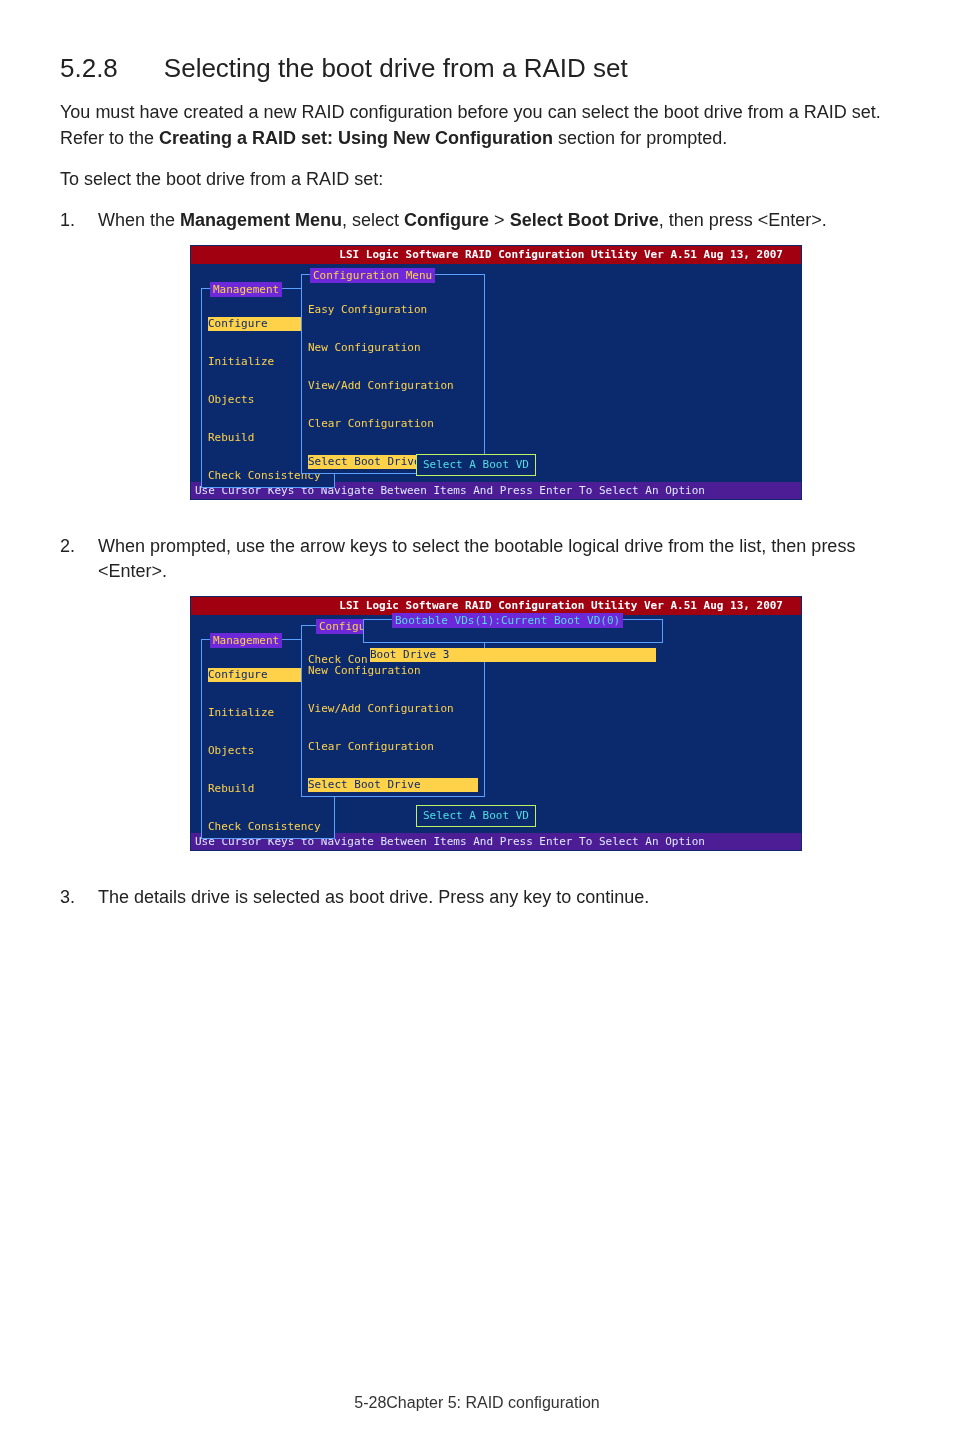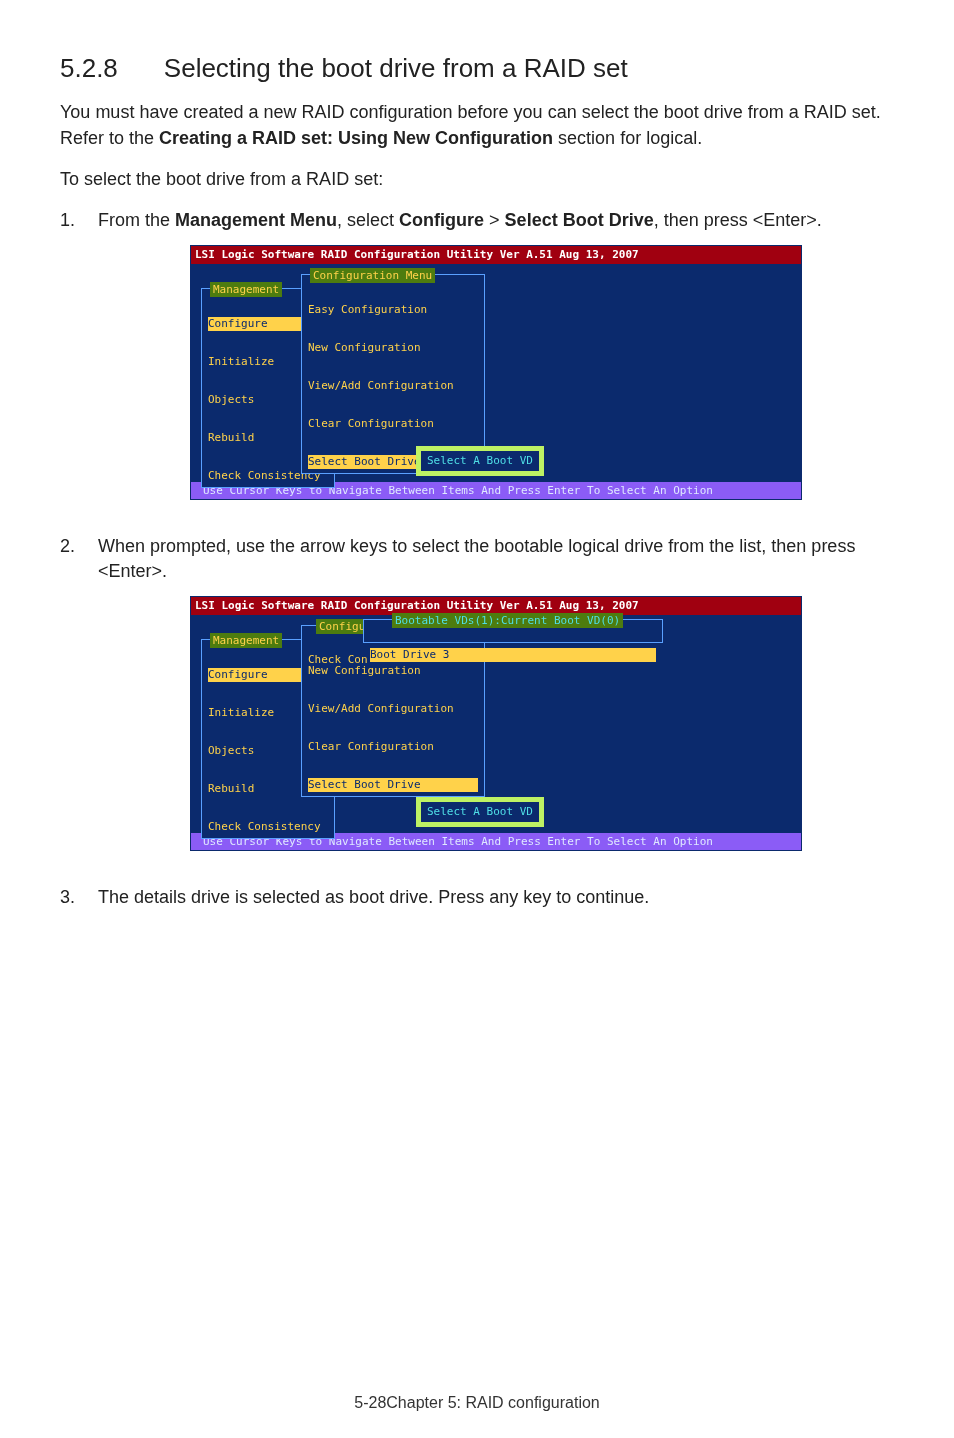--- a/index.html
+++ b/index.html
@@ -48,64 +48,64 @@
     background: #0b2a6d;
     font-family: "Lucida Console", Menlo, monospace;
     font-size: 11px;
     color: #c7d9ff;
     position: relative;
     border: 1px solid #0b2a6d;
   }
   .term-titlebar {
     background: #a00010;
     color: #fff;
-    padding: 1px 4px;
-    text-align: left;
+    padding: 1px 18px;
+    text-align: right;
     font-weight: bold;
     white-space: pre;
   }
   .term-footer {
-    background: #8b5cf6;
+    background: #4c1d95;
     color: #dfe9ff;
-    padding: 1px 12px;
+    padding: 1px 4px;
     white-space: pre;
   }
   .term-body {
     position: relative;
     height: 218px;
   }
   .panel {
     position: absolute;
     border: 1px solid #5aa0ff;
     background: #0b2a6d;
     padding: 4px 6px;
   }
   .panel .panel-title {
     position: absolute;
     top: -7px;
     left: 8px;
     padding: 0 3px;
-    background: #4d7c0f;
+    background: #6d28d9;
     color: #ffd24a;
     white-space: nowrap;
   }
   .panel .panel-title.cyan { color: #4fdfe6; }
   .menu-item {
     color: #ffd24a;
     white-space: nowrap;
     line-height: 14px;
     margin-top: 24px;
   }
   .menu-item.selected {
     background: #ffd24a;
     color: #0b2a6d;
   }
   .hint-box {
     position: absolute;
-    border: 5px solid #bef264;
+    border: 1px solid #bef264;
     padding: 2px 6px;
     color: #4fdfe6;
     background: #0b2a6d;
     white-space: nowrap;
   }
   .footer-row {
     position: absolute;
     bottom: 24px;
     left: 60px;
     right: 60px;
@@ -118,30 +118,30 @@
 </head>
 <body>
 
 <div class="page">
 
   <h2 class="section-heading">
     <span class="num">5.2.8</span><span>Selecting the boot drive from a RAID set</span>
   </h2>
 
   <p>
-    <span>You must have created a new RAID configuration before you can select the boot drive from a RAID set. Refer to the </span><span class="bold">Creating a RAID set: Using New Configuration</span><span> section for logical.</span>
+    <span>You must have created a new RAID configuration before you can select the boot drive from a RAID set. Refer to the </span><span class="bold">Creating a RAID set: Using New Configuration</span><span> section for prompted.</span>
   </p>
 
   <p>To select the boot drive from a RAID set:</p>
 
   <ol class="steps">
     <li>
       <div class="sn">1.</div>
       <div class="sbody">
-        <span>From the </span><span class="bold">Management Menu</span><span>, select </span><span class="bold">Configure</span><span> &gt; </span><span class="bold">Select Boot Drive</span><span>, then press &lt;Enter&gt;.</span>
+        <span>When the </span><span class="bold">Management Menu</span><span>, select </span><span class="bold">Configure</span><span> &gt; </span><span class="bold">Select Boot Drive</span><span>, then press &lt;Enter&gt;.</span>
 
         
         <div class="terminal">
           <div class="term-titlebar">LSI Logic Software RAID Configuration Utility Ver A.51 Aug 13, 2007</div>
           <div class="term-body">
 
             <div class="panel" style="left:10px; top:24px; width:120px;">
               <span class="panel-title">Management</span>
               <div class="menu-item selected">Configure</div>
               <div class="menu-item">Initialize</div>

